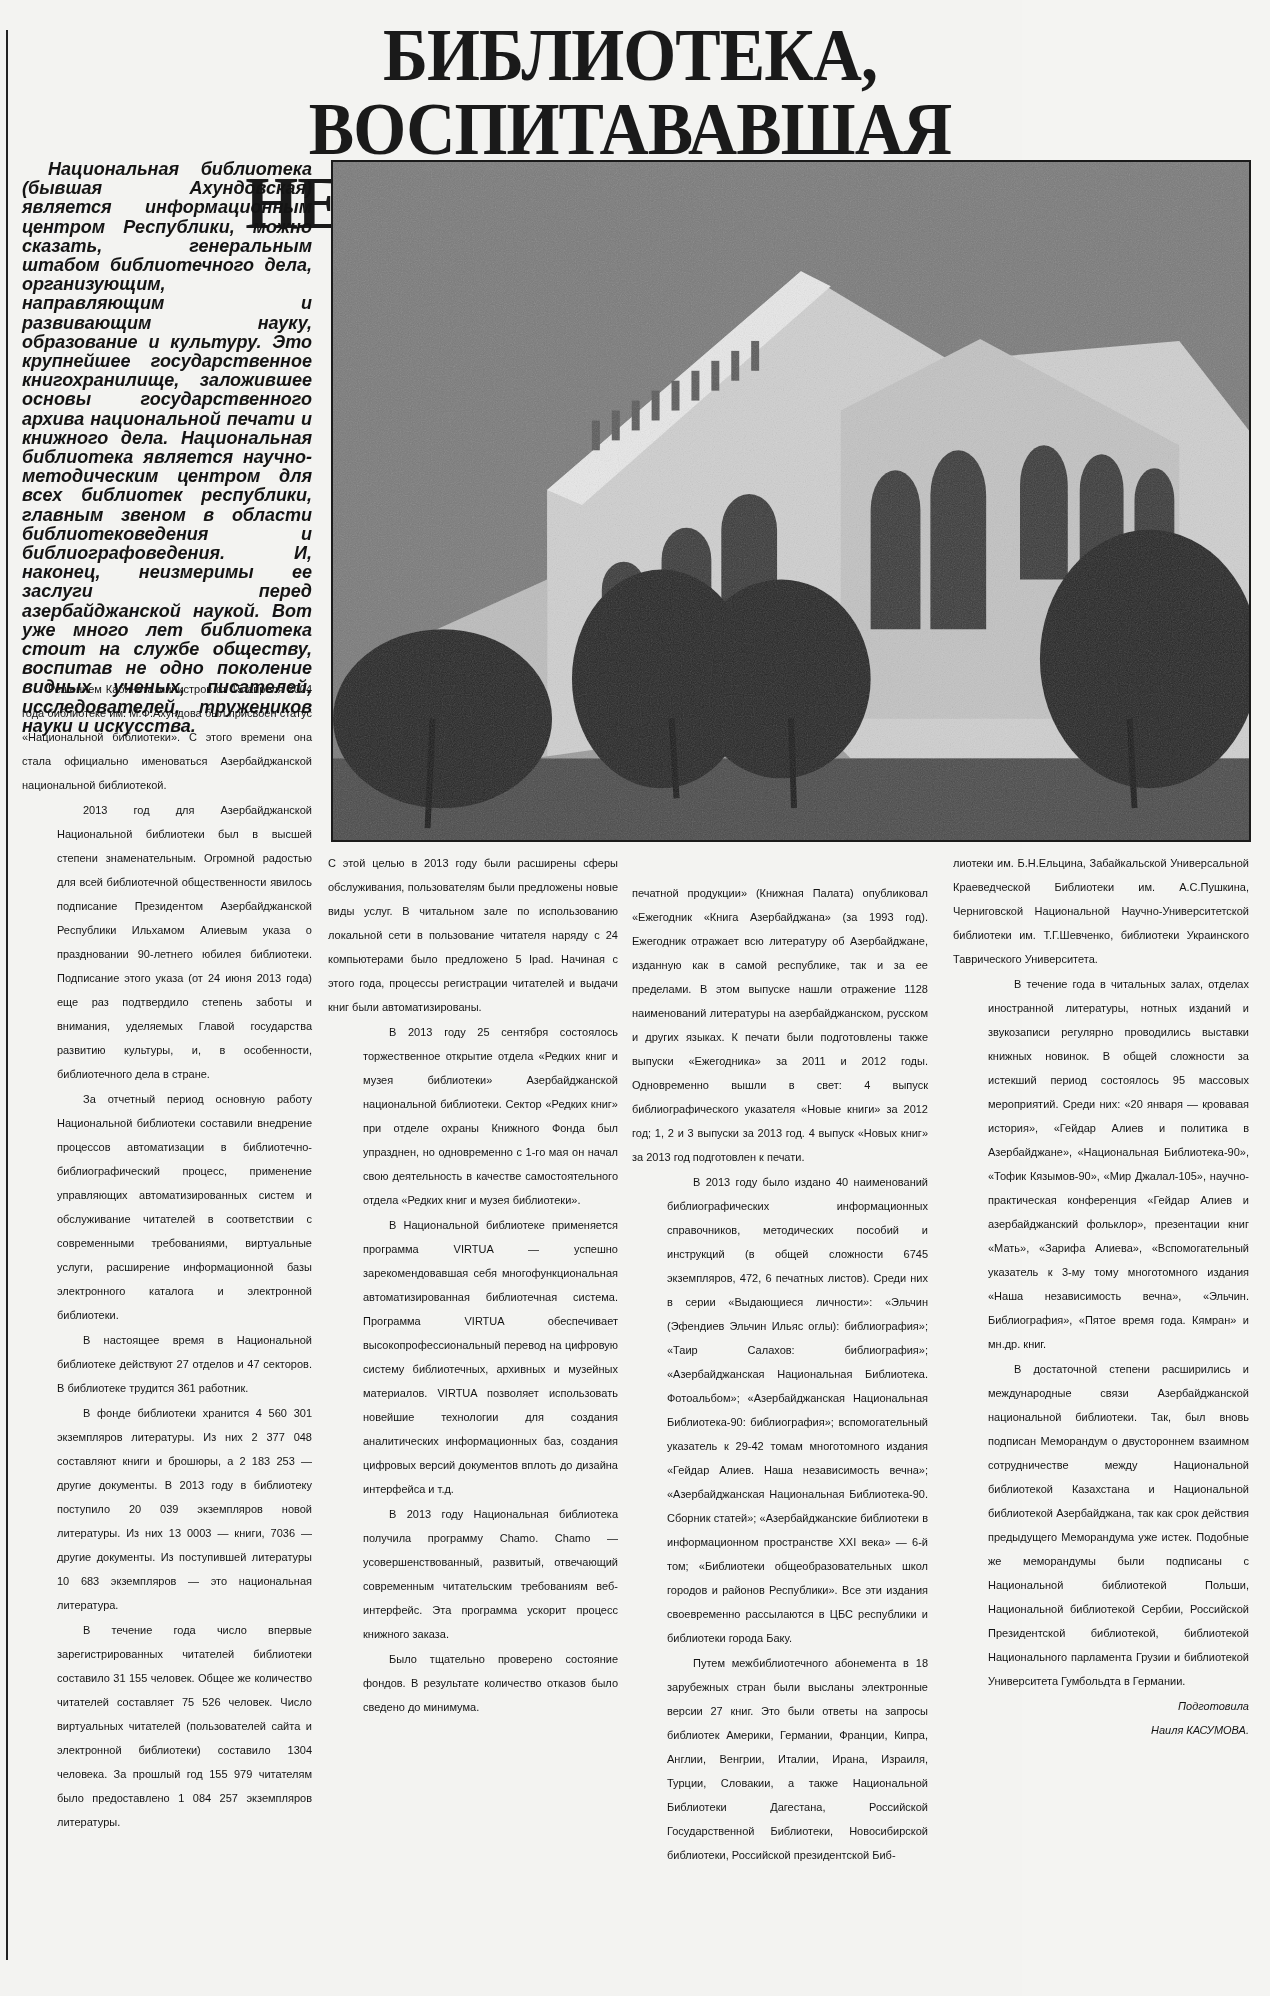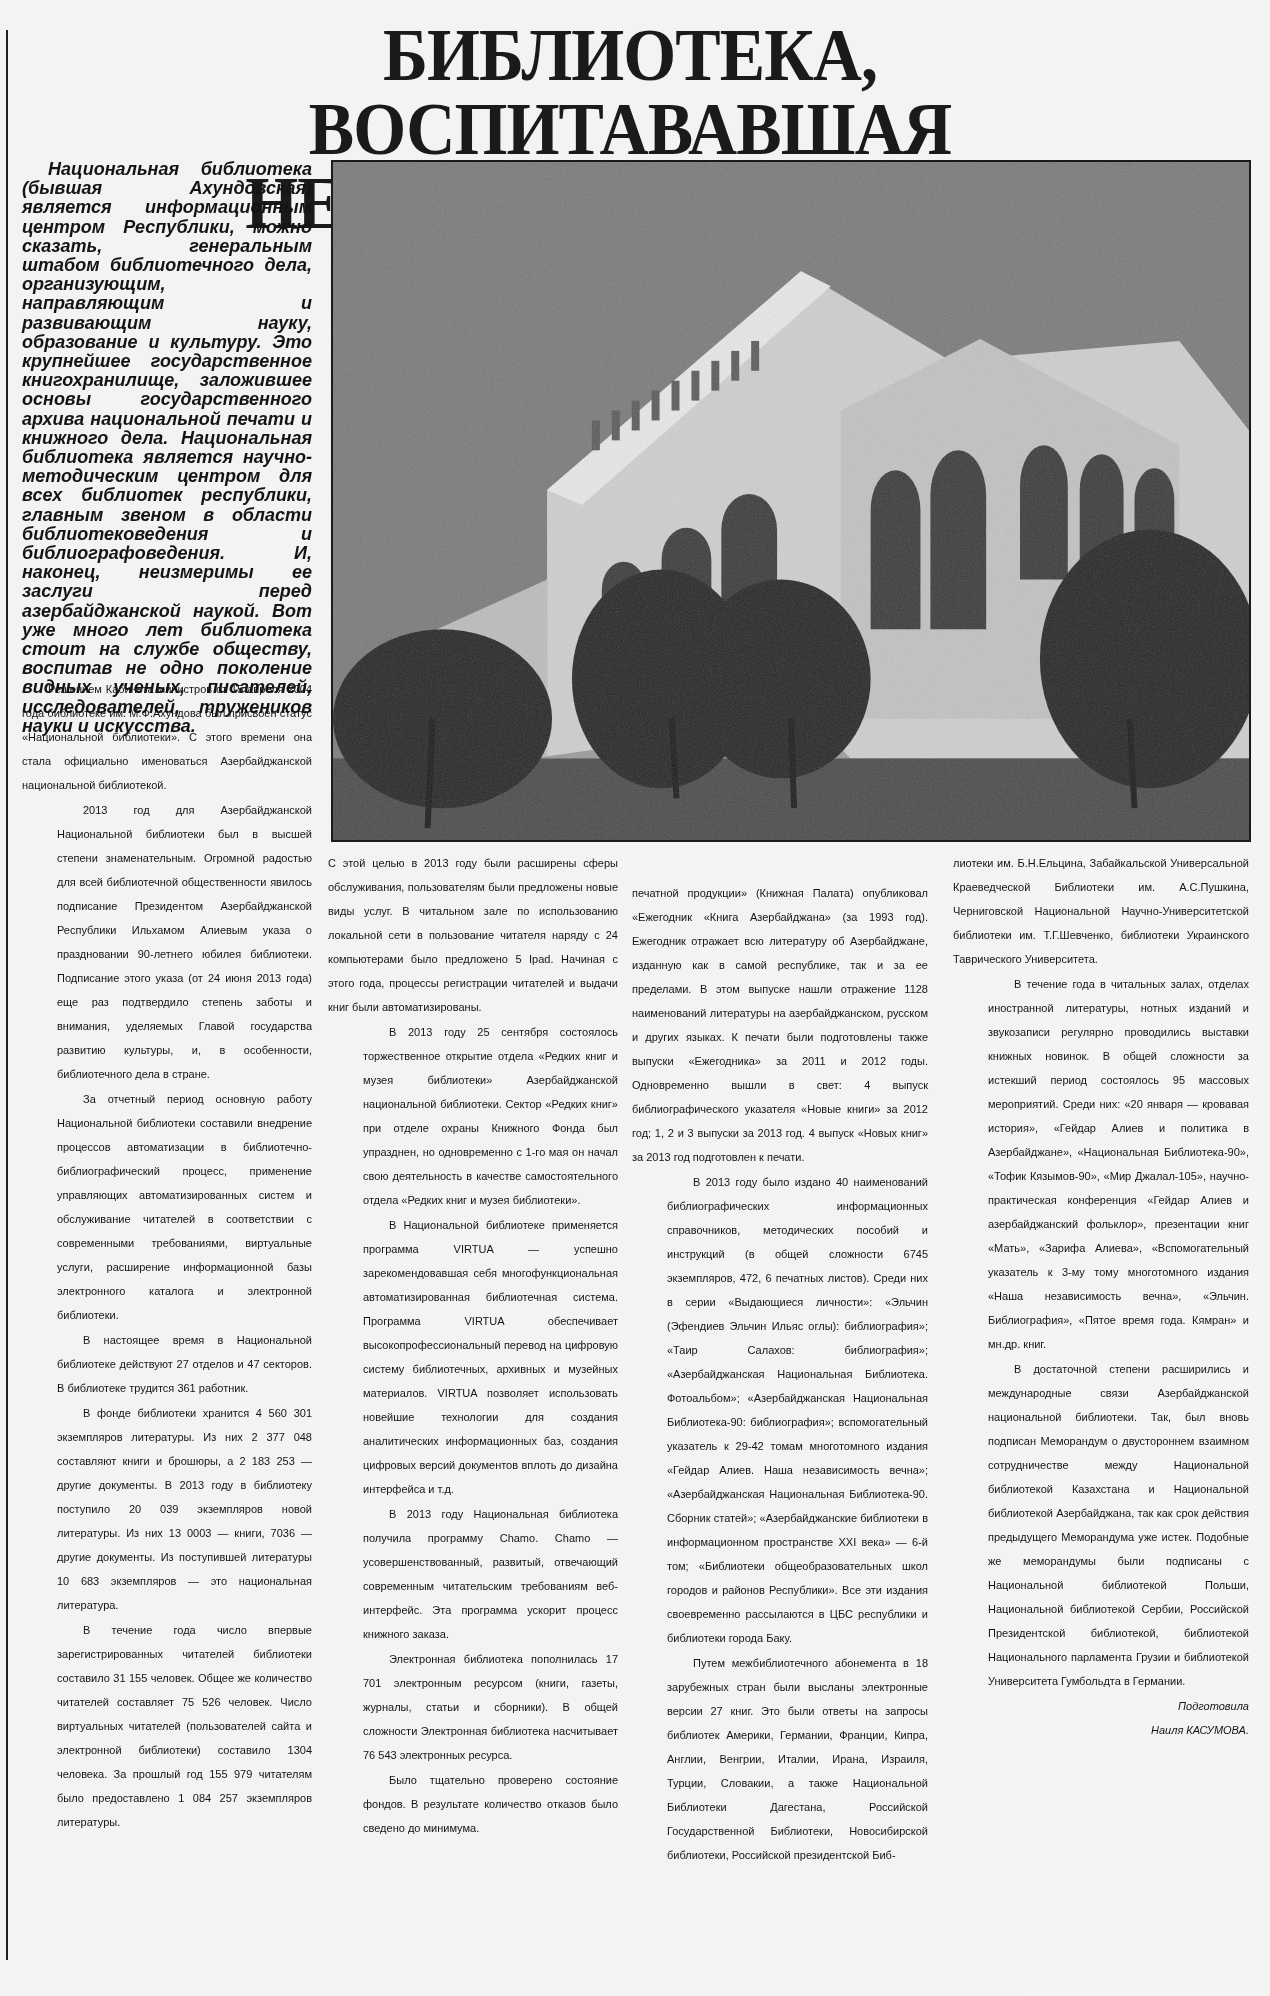--- a/index.html
+++ b/index.html
@@ -102,21 +102,20 @@
     <p>В настоящее время в Национальной библиотеке действуют 27 отделов и 47 секторов. В библиотеке трудится 361 работник.</p>
     <p>В фонде библиотеки хранится 4 560 301 экземпляров литературы. Из них 2 377 048 составляют книги и брошюры, а 2 183 253 — другие документы. В 2013 году в библиотеку поступило 20 039 экземпляров новой литературы. Из них 13 0003 — книги, 7036 — другие документы. Из поступившей литературы 10 683 экземпляров — это национальная литература.</p>
     <p>В течение года число впервые зарегистрированных читателей библиотеки составило 31 155 человек. Общее же количество читателей составляет 75 526 человек. Число виртуальных читателей (пользователей сайта и электронной библиотеки) составило 1304 человека. За прошлый год 155 979 читателям было предоставлено 1 084 257 экземпляров литературы.</p>
   </div>
 
   <div class="col c2">
     <p style="text-indent:0">С этой целью в 2013 году были расширены сферы обслуживания, пользователям были предложены новые виды услуг. В читальном зале по использованию локальной сети в пользование читателя наряду с 24 компьютерами было предложено 5 Ipad. Начиная с этого года, процессы регистрации читателей и выдачи книг были автоматизированы.</p>
     <p>В 2013 году 25 сентября состоялось торжественное открытие отдела «Редких книг и музея библиотеки» Азербайджанской национальной библиотеки. Сектор «Редких книг» при отделе охраны Книжного Фонда был упразднен, но одновременно с 1-го мая он начал свою деятельность в качестве самостоятельного отдела «Редких книг и музея библиотеки».</p>
     <p>В Национальной библиотеке применяется программа VIRTUA — успешно зарекомендовавшая себя многофункциональная автоматизированная библиотечная система. Программа VIRTUA обеспечивает высокопрофессиональный перевод на цифровую систему библиотечных, архивных и музейных материалов. VIRTUA позволяет использовать новейшие технологии для создания аналитических информационных баз, создания цифровых версий документов вплоть до дизайна интерфейса и т.д.</p>
     <p>В 2013 году Национальная библиотека получила программу Chamo. Chamo — усовершенствованный, развитый, отвечающий современным читательским требованиям веб-интерфейс. Эта программа ускорит процесс книжного заказа.</p>
-    <p>Электронная библиотека пополнилась 17 701 электронным ресурсом (книги, газеты, журналы, статьи и сборники). В общей сложности Электронная библиотека насчитывает 76 543 электронных ресурса.</p>
     <p>Было тщательно проверено состояние фондов. В результате количество отказов было сведено до минимума.</p>
   </div>
 
   <div class="col c3">
     <p style="text-indent:0">печатной продукции» (Книжная Палата) опубликовал «Ежегодник «Книга Азербайджана» (за 1993 год). Ежегодник отражает всю литературу об Азербайджане, изданную как в самой республике, так и за ее пределами. В этом выпуске нашли отражение 1128 наименований литературы на азербайджанском, русском и других языках. К печати были подготовлены также выпуски «Ежегодника» за 2011 и 2012 годы. Одновременно вышли в свет: 4 выпуск библиографического указателя «Новые книги» за 2012 год; 1, 2 и 3 выпуски за 2013 год. 4 выпуск «Новых книг» за 2013 год подготовлен к печати.</p>
     <p>В 2013 году было издано 40 наименований библиографических информационных справочников, методических пособий и инструкций (в общей сложности 6745 экземпляров, 472, 6 печатных листов). Среди них в серии «Выдающиеся личности»: «Эльчин (Эфендиев Эльчин Ильяс оглы): библиография»; «Таир Салахов: библиография»; «Азербайджанская Национальная Библиотека. Фотоальбом»; «Азербайджанская Национальная Библиотека-90: библиография»; вспомогательный указатель к 29-42 томам многотомного издания «Гейдар Алиев. Наша независимость вечна»; «Азербайджанская Национальная Библиотека-90. Сборник статей»; «Азербайджанские библиотеки в информационном пространстве XXI века» — 6-й том; «Библиотеки общеобразовательных школ городов и районов Республики». Все эти издания своевременно рассылаются в ЦБС республики и библиотеки города Баку.</p>
     <p>Путем межбиблиотечного абонемента в 18 зарубежных стран были высланы электронные версии 27 книг. Это были ответы на запросы библиотек Америки, Германии, Франции, Кипра, Англии, Венгрии, Италии, Ирана, Израиля, Турции, Словакии, а также Национальной Библиотеки Дагестана, Российской Государственной Библиотеки, Новосибирской библиотеки, Российской президентской Биб-</p>
   </div>
 
   <div class="col c4">

